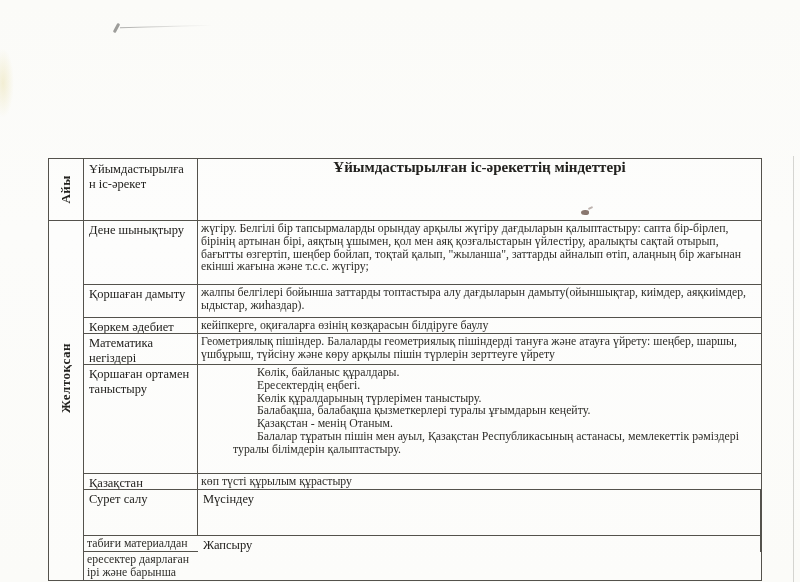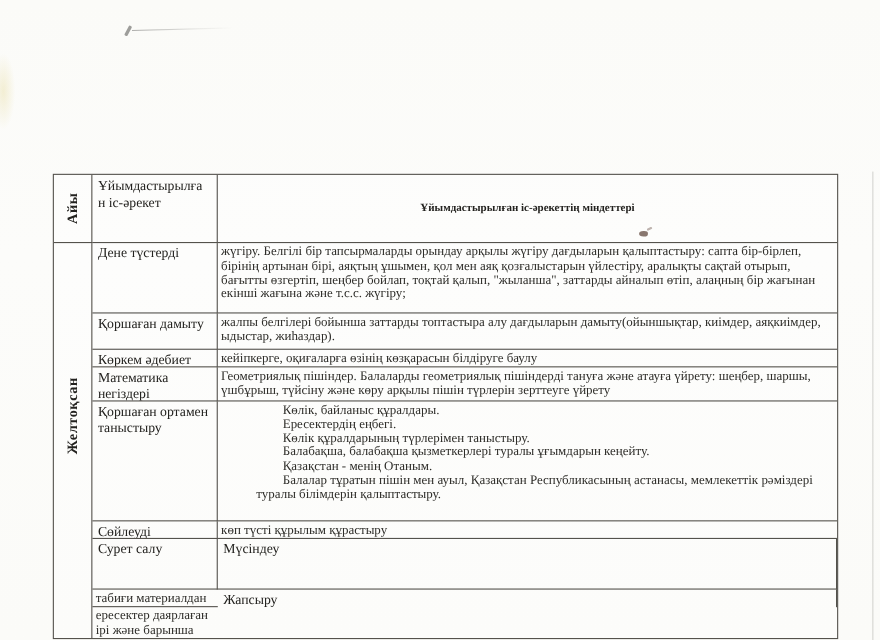--- a/index.html
+++ b/index.html
@@ -28,22 +28,22 @@
     font-weight:bold; font-size:13px; letter-spacing:.5px; color:#23221f;
     white-space:nowrap;
   }
   .month-cell { grid-column:1; grid-row:2 / 11; padding-bottom:46px; }
   .label-cell {
     font-weight:normal; font-size:12.5px; line-height:14.5px;
     padding:2px 2px 0 5px; color:#23221f;
   }
   .header-activity { white-space:pre-line; padding-top:3px; }
   .header-tasks {
-    display:flex; align-items:center; justify-content:center;
-    font-weight:bold; font-size:10px; color:#23221f; text-align:center;
+    display:flex; justify-content:center;
+    font-weight:bold; font-size:15px; color:#23221f; text-align:center;
   }
   .tasks-cell {
     font-size:11.8px; line-height:12.8px; padding:1px 3px 0 3px;
     text-align:left;
   }
   .para { text-indent:24px;margin-left:32px; }
   
   .pencil-line {
     position:absolute; left:120px; top:26px; width:92px; height:1px;
     background:linear-gradient(90deg, rgba(110,110,108,.55), rgba(150,150,148,.18) 65%, rgba(150,150,148,0));
@@ -89,21 +89,21 @@
     <div class="cell label-cell header-activity">Ұйымдастырылға
 н іс-әрекет</div>
     <div class="cell col-last header-tasks">
       <span>Ұйымдастырылған іс-әрекеттің міндеттері</span>
     </div>
 
     <div class="cell vcell month-cell row-last">
       <span class="vtext">Желтоқсан</span>
     </div>
 
-    <div class="cell label-cell">Дене түстерді</div>
+    <div class="cell label-cell">Дене шынықтыру</div>
     <div class="cell col-last tasks-cell">жүгіру. Белгілі бір тапсырмаларды орындау арқылы жүгіру дағдыларын қалыптастыру: сапта бір-бірлеп, бірінің артынан бірі, аяқтың ұшымен, қол мен аяқ қозғалыстарын үйлестіру, аралықты сақтай отырып, бағытты өзгертіп, шеңбер бойлап, тоқтай қалып, "жыланша", заттарды айналып өтіп, алаңның бір жағынан екінші жағына және т.с.с. жүгіру;</div>
 
     <div class="cell label-cell">Қоршаған дамыту</div>
     <div class="cell col-last tasks-cell">жалпы белгілері бойынша заттарды топтастыра алу дағдыларын дамыту(ойыншықтар, киімдер, аяқкиімдер, ыдыстар, жиһаздар).</div>
 
     <div class="cell label-cell">Көркем әдебиет</div>
     <div class="cell col-last tasks-cell">кейіпкерге, оқиғаларға өзінің көзқарасын білдіруге баулу</div>
 
     <div class="cell label-cell">Математика негіздері</div>
     <div class="cell col-last tasks-cell">Геометриялық пішіндер. Балаларды геометриялық пішіндерді тануға және атауға үйрету: шеңбер, шаршы, үшбұрыш, түйсіну және көру арқылы пішін түрлерін зерттеуге үйрету</div>
@@ -111,21 +111,21 @@
     <div class="cell label-cell">Қоршаған ортамен таныстыру</div>
     <div class="cell col-last tasks-cell">
       <div class="para">Көлік, байланыс құралдары.</div>
       <div class="para">Ересектердің еңбегі.</div>
       <div class="para">Көлік құралдарының түрлерімен таныстыру.</div>
       <div class="para">Балабақша, балабақша қызметкерлері туралы ұғымдарын кеңейту.</div>
       <div class="para">Қазақстан - менің Отаным.</div>
       <div class="para">Балалар тұратын пішін мен ауыл, Қазақстан Республикасының астанасы, мемлекеттік рәміздері туралы білімдерін қалыптастыру.</div>
     </div>
 
-    <div class="cell label-cell">Сөйлеуді</div>
+    <div class="cell label-cell">Қазақстан</div>
     <div class="cell col-last tasks-cell">көп түсті құрылым құрастыру</div>
 
     <div class="cell label-cell">Сурет салу</div>
 
     <div class="cell label-cell">Мүсіндеу</div>
     <div class="cell col-last tasks-cell">табиғи материалдан мүсіндеу дағдыларын бекіту</div>
 
     <div class="cell label-cell row-last">Жапсыру</div>
     <div class="cell col-last row-last tasks-cell">ересектер даярлаған ірі және барынша ұсақ элементтерді орналастыру мен желімдей білуге үйрету</div>
 

